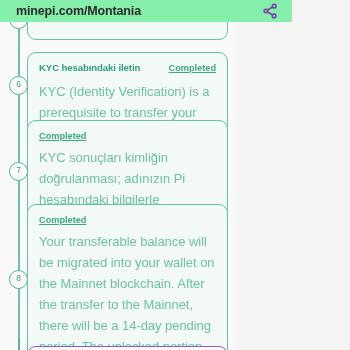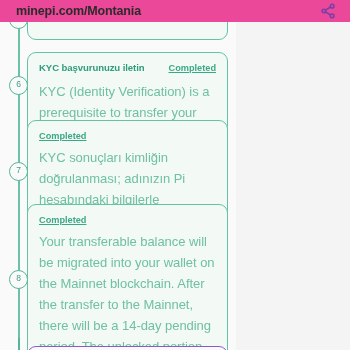--- a/index.html
+++ b/index.html
@@ -20,23 +20,23 @@
     width: 350px;
     height: 350px;
     background: #f4f4f4;
     overflow: hidden;
   }
 
   
   .url-bar {
     position: absolute;
     top: 0; left: 0;
-    width: 350px;
+    width: 292px;
     height: 22px;
-    background: #ec4899;
+    background: #86efac;
     display: flex;
     align-items: center;
     z-index: 40;
   }
   .url-text {
     font-size: 12.5px;
     font-weight: bold;
     color: #2b2b2b;
     letter-spacing: -0.15px;
     margin-left: 16px;
@@ -217,21 +217,21 @@
 
       <div class="partial-circle"></div>
       <div class="card-partial">
         <div class="card-partial-text">Secure your account for KYC and Mainnet Migration.</div>
       </div>
 
       <div class="step" style="top: 30px;">
         <div class="step-circle" style="top: 24px;">6</div>
         <div class="card">
           <div class="card-head">
-            <div class="card-title">KYC başvurunuzu iletin</div>
+            <div class="card-title">KYC hesabındaki iletin</div>
             <div class="card-status">Completed</div>
           </div>
           <div class="card-body">KYC (Identity Verification) is a prerequisite to transfer your Mobile Balance to the Mainnet blockchain.</div>
         </div>
       </div>
 
       <div class="step" style="top: 98px;">
         <div class="step-circle" style="top: 42px;">7</div>
         <div class="card">
           <div class="card-head">

